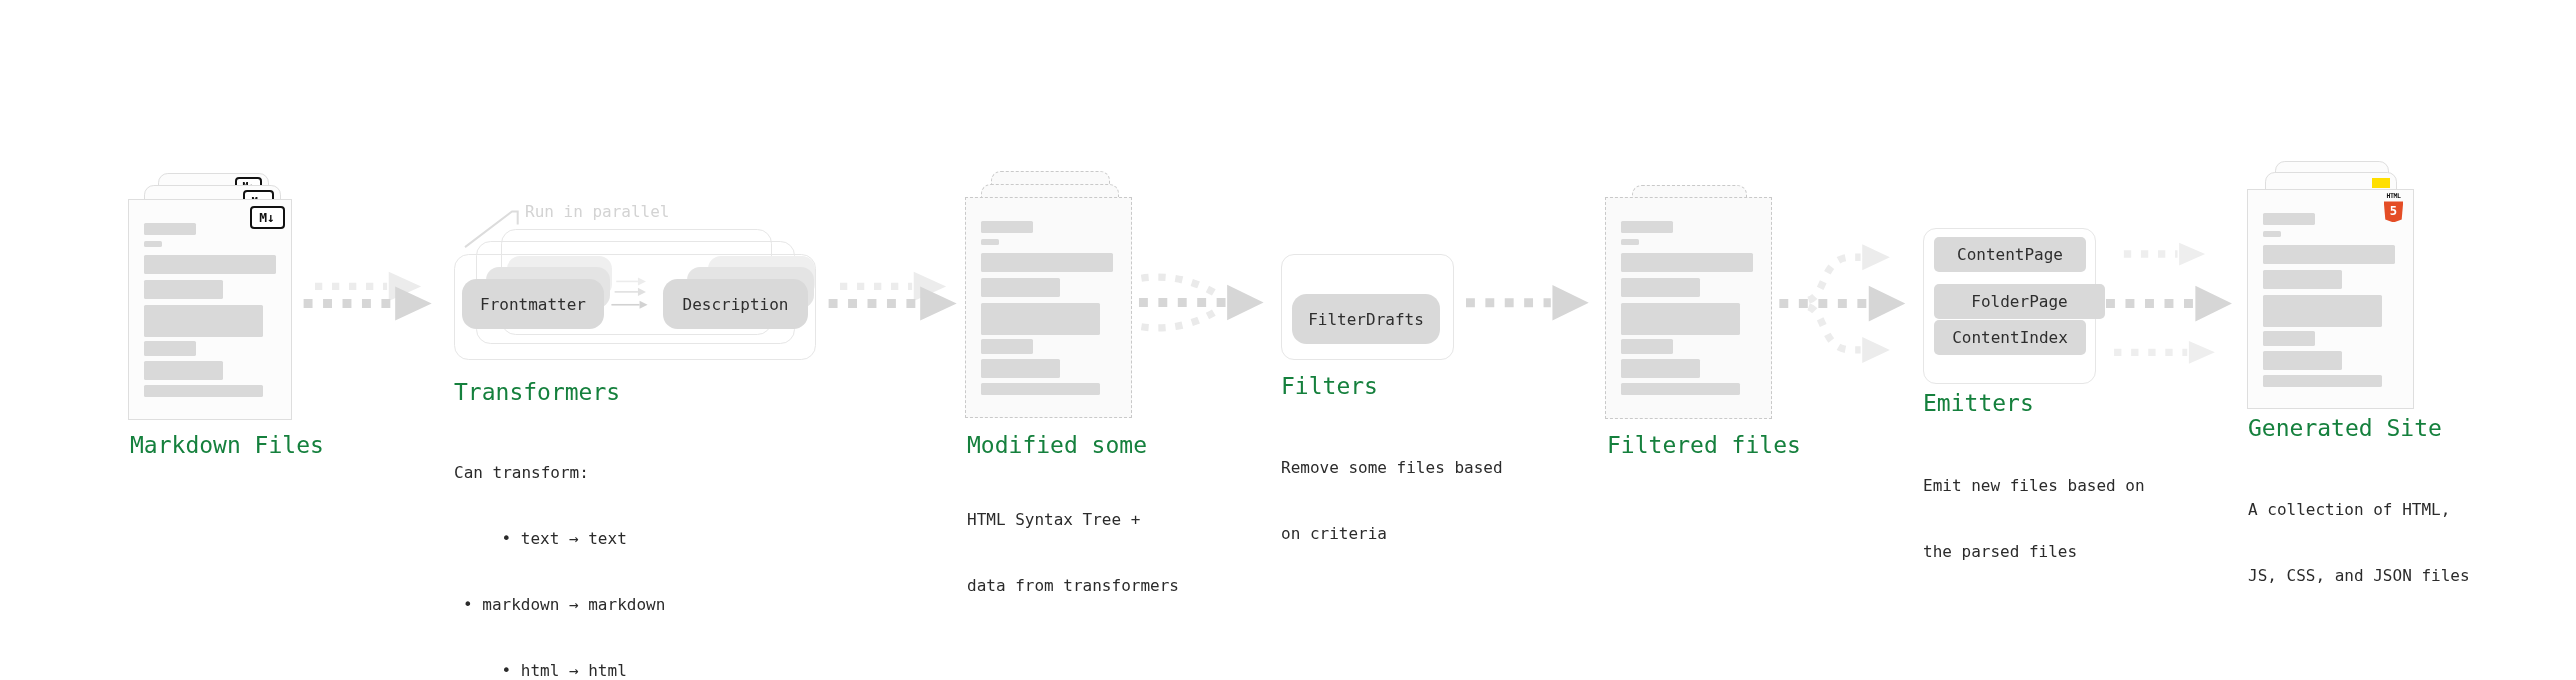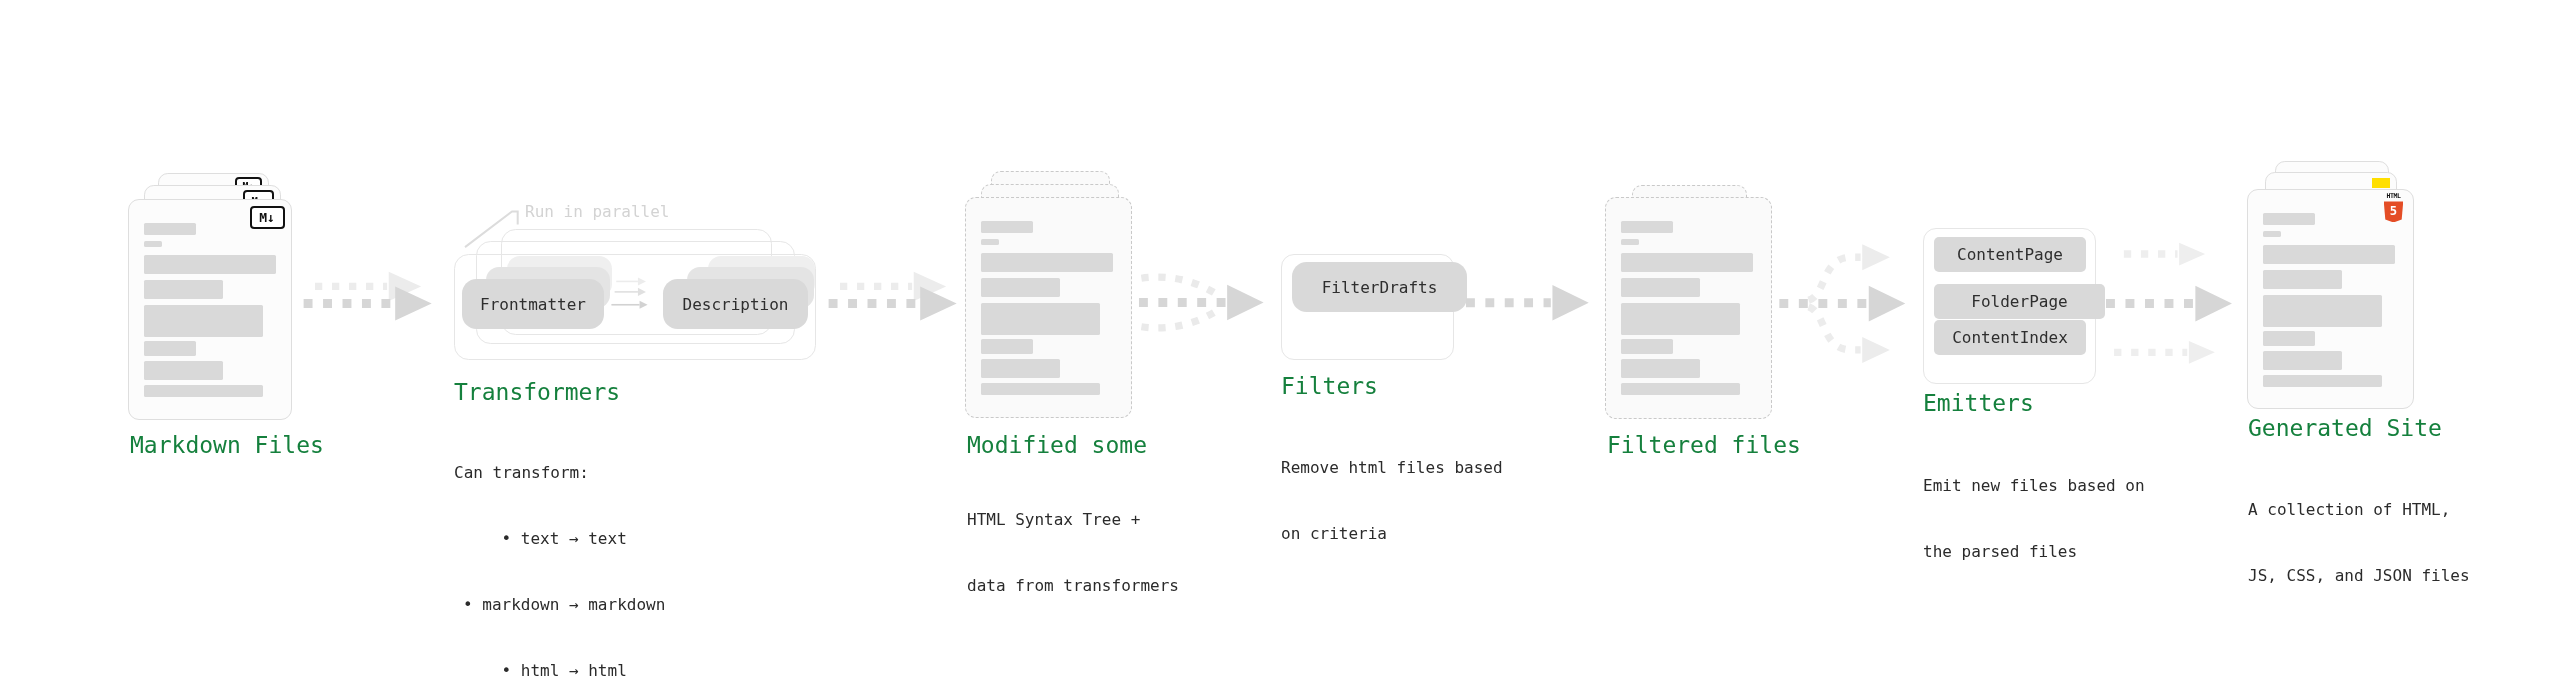--- a/index.html
+++ b/index.html
@@ -1,20 +1,20 @@
 <!DOCTYPE html>
 <html style="font-size:13px"><head>
 <meta charset="utf-8">
 <style>
   html,body{margin:0;padding:0;background:#fff;}
   #canvas{position:relative;width:2576px;height:681px;background:#ffffff;overflow:hidden;
           font-family:"DejaVu Sans Mono","Liberation Mono",monospace;color:#1c1c1c;}
 
   
-  .fcard{position:absolute;background:#fcfcfc;border:1.6px solid #dedede;border-radius:11px;box-sizing:border-box;}
+  .fcard{position:absolute;background:#fcfcfc;border:1.6px solid #dedede;border-radius:0;box-sizing:border-box;}
   .fcard.dash{background:#fafafa;border:1.6px dashed #c9c9c9;}
   .bcard{position:absolute;background:#fcfcfc;border:1.6px solid #dedede;border-radius:9.8px;box-sizing:border-box;}
   .bcard.dash{background:#fafafa;border:1.6px dashed #c9c9c9;}
 
   
   .ln{position:absolute;left:15.4px;background:#d9d9d9;border-radius:1.6px;}
   .ln1{top:23px;width:52px;height:12.2px}
   .ln2{top:41px;width:18px;height:5.7px}
   .ln3{top:55px;width:132px;height:18.7px}
   .ln4{top:80px;width:79px;height:18.7px}
@@ -153,24 +153,24 @@
   </div>
 
   <svg style="left:1136px;top:258px" width="137" height="89" viewBox="0 0 168 110">
     <path d="M6,25 C40,20 75,28 104,48" fill="none" stroke="#eaeaea" stroke-width="9" stroke-dasharray="9 12"></path>
     <path d="M6,85 C40,90 75,82 104,62" fill="none" stroke="#eaeaea" stroke-width="9" stroke-dasharray="9 12"></path>
     <line x1="3" y1="55" x2="110" y2="55" stroke="#d6d6d6" stroke-width="11" stroke-dasharray="11 13"></line>
     <polygon points="112,33 157,55 112,77" fill="#d6d6d6"></polygon>
   </svg>
 
   <div class="tcard solidbg" style="left:1281px;top:254px;width:173px;height:106px;border-radius:13px"></div>
-  <div class="pill" style="left:1292px;top:262px;width:175px;height:50px">FilterDrafts</div>
+  <div class="pill" style="left:1292px;top:294px;width:148px;height:50px">FilterDrafts</div>
   <div class="h" style="left:1281px;top:373px">Filters</div>
   <div class="sub" style="left:1281px;top:413px">
-    <div>Remove html files based</div>
+    <div>Remove some files based</div>
     <div>on criteria</div>
   </div>
 
   <svg style="left:1463px;top:272px" width="132" height="63" viewBox="0 0 162 78">
     <line x1="3" y1="38" x2="108" y2="38" stroke="#d6d6d6" stroke-width="11" stroke-dasharray="11 13"></line>
     <polygon points="110,16 155,38 110,60" fill="#d6d6d6"></polygon>
   </svg>
 
   <div class="bcard dash" style="left:1632px;top:185px;width:115px;height:65px"></div>
   <div class="fcard dash" style="left:1605px;top:197px;width:167px;height:222px">

